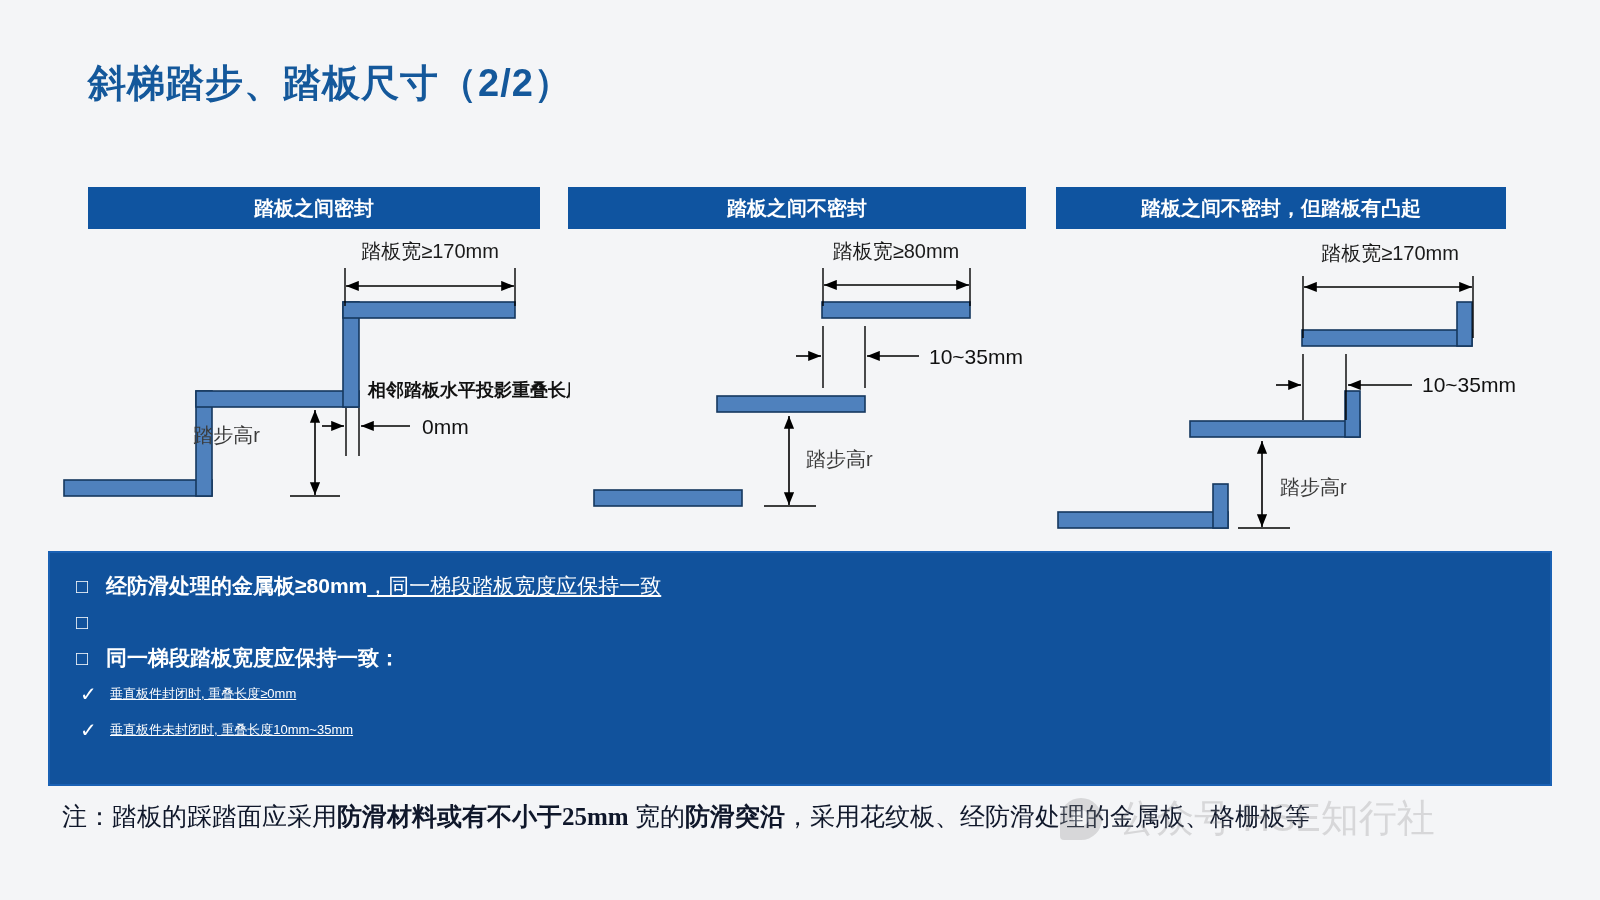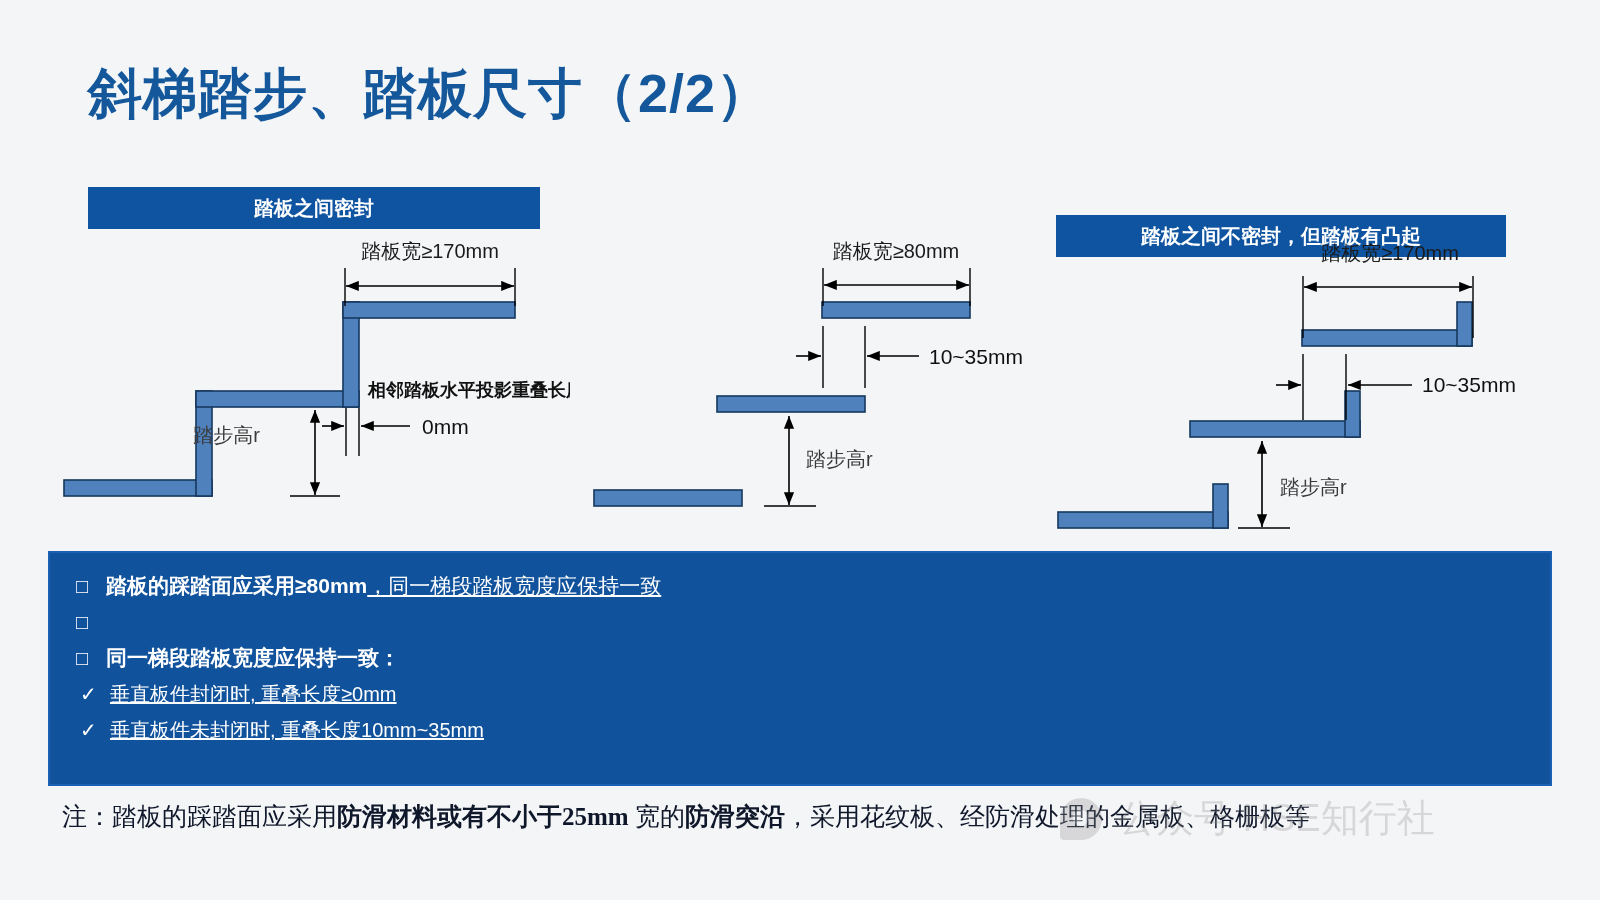--- a/index.html
+++ b/index.html
@@ -8,29 +8,29 @@
     width:1600px;height:900px;
     background:#f3f4f6;
     font-family:"Liberation Sans","DejaVu Sans",sans-serif;
     overflow:hidden;position:relative;
   }
   .slide{position:absolute;inset:0;background:#f4f5f7;}
 
   
   .title{
     position:absolute;left:88px;top:58px;
-    font-size:54px;font-weight:bold;color:#14589b;
+    font-size:38px;font-weight:bold;color:#14589b;
     letter-spacing:1px;white-space:nowrap;
   }
 
   
   .col{position:absolute;top:187px;}
   .col.c1{left:88px;width:452px;}
   .col.c2{left:568px;width:458px;}
-  .col.c3{left:1056px;width:450px;margin-top:28px;}
+  .col.c3{left:1056px;width:450px;}
 
   .colhead{
     background:#0f54a0;color:#ffffff;
     font-size:20px;font-weight:bold;
     text-align:center;line-height:42px;height:42px;
     white-space:nowrap;
   }
 
   .diagram{position:absolute;top:228px;height:312px;}
   .diagram.d1{left:50px;width:520px;}
@@ -50,21 +50,21 @@
     display:flex;align-items:flex-start;
     color:#ffffff;margin:0 0 6px 0;padding:0 0 0 26px;
   }
   .mk{
     flex:0 0 auto;width:30px;text-align:left;
     font-size:20px;line-height:30px;color:#ffffff;
   }
   .btxt{font-size:21px;line-height:30px;white-space:nowrap;}
   li.lv1 .btxt{font-weight:bold;}
   li.lv2{padding-left:30px;}
-  li.lv2 .btxt{font-size:20px;}
+  li.lv2 .btxt{font-size:13px;}
   .btxt b{font-weight:bold;}
   .btxt span.reg{font-weight:normal;text-decoration:underline;}
 
   
   .note{
     position:absolute;left:62px;top:800px;width:1480px;
     font-family:"Liberation Serif","DejaVu Serif",serif;
     font-size:25px;color:#0f172a;line-height:34px;white-space:nowrap;
   }
   .note b{font-weight:bold;}
@@ -90,20 +90,23 @@
 </style>
 </head>
 <body>
 
 <div class="slide">
 
   <div class="title">斜梯踏步、踏板尺寸（2/2）</div>
 
   <div class="col c1">
     <div class="colhead">踏板之间密封</div>
+  </div>
+  <div class="col c2">
+    <div class="colhead">踏板之间不密封</div>
   </div>
   <div class="col c3">
     <div class="colhead">踏板之间不密封，但踏板有凸起</div>
   </div>
 
   <div class="diagram d1">
     <svg viewBox="0 0 520 312" xmlns="http://www.w3.org/2000/svg">
       <defs>
         <marker id="ah1s" markerWidth="9" markerHeight="9" refX="8" refY="3.2" orient="auto">
           <path d="M0,0 L8,3.2 L0,6.4 z" fill="#000"></path>
@@ -210,21 +213,21 @@
       <line x1="212" y1="213" x2="212" y2="299" stroke="#000" stroke-width="1.6" marker-start="url(#ah3e)" marker-end="url(#ah3s)"></line>
       <line x1="188" y1="300" x2="240" y2="300" stroke="#000" stroke-width="1.6"></line>
       <text x="230" y="266" font-size="20" fill="#3a3a3a" font-family="'Liberation Sans',sans-serif">踏步高r</text>
     </svg>
   </div>
 
   <div class="bluebox">
     <ul class="blist">
       <li class="lv1">
         <span class="mk">□</span>
-        <span class="btxt"><b>踏板的踩踏面应采用≥80mm</b><span class="reg">，同一梯段踏板宽度应保持一致</span></span>
+        <span class="btxt"><b>经防滑处理的金属板≥80mm</b><span class="reg">，同一梯段踏板宽度应保持一致</span></span>
       </li>
       <li class="lv1">
         <span class="mk">□</span>
       </li>
       <li class="lv1">
         <span class="mk">□</span>
         <span class="btxt"><b>同一梯段踏板宽度应保持一致：</b><span class="reg"></span></span>
       </li>
       <li class="lv2">
         <span class="mk">✓</span>

